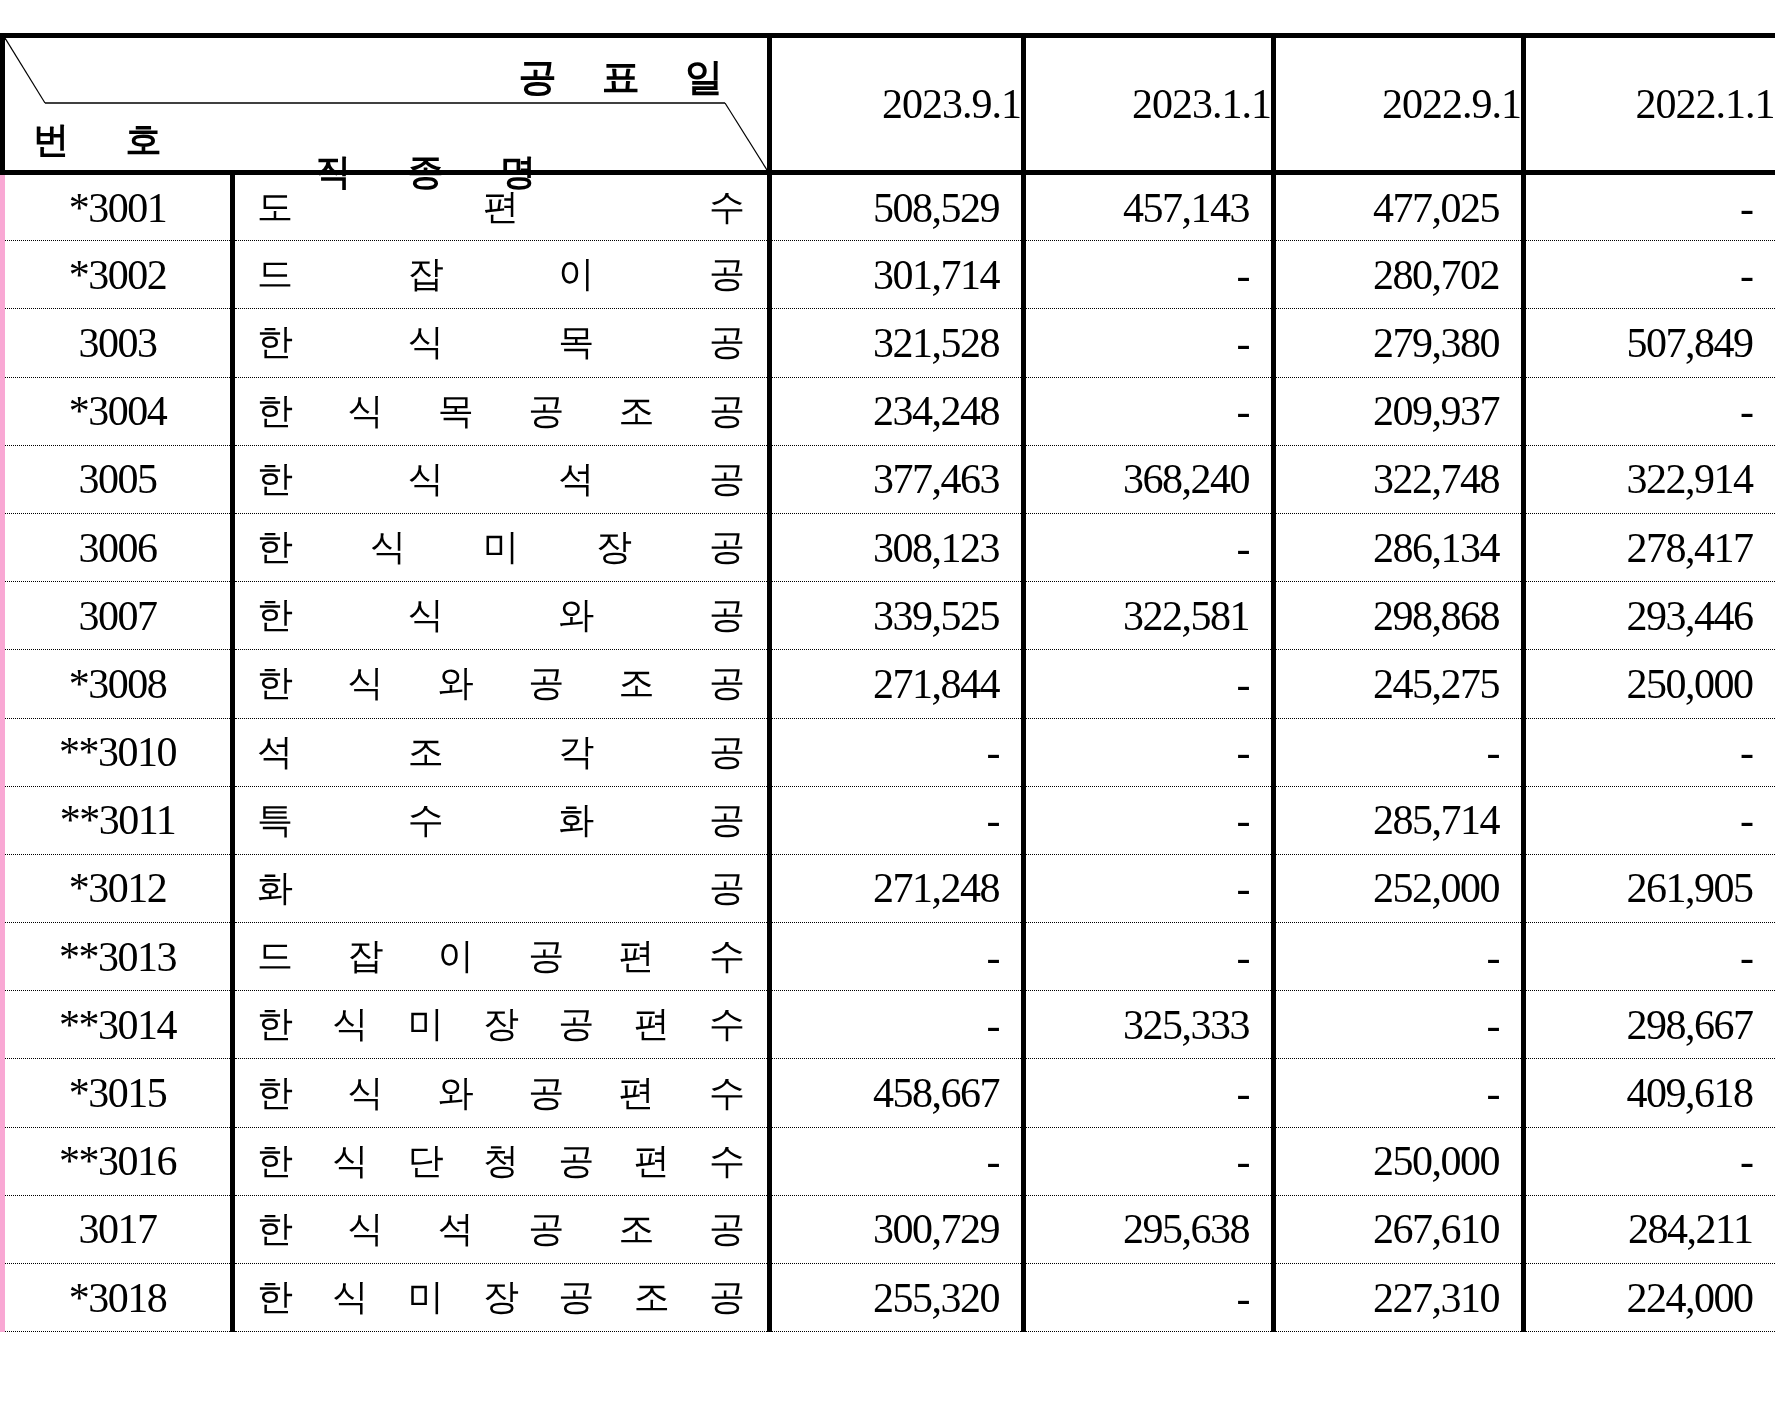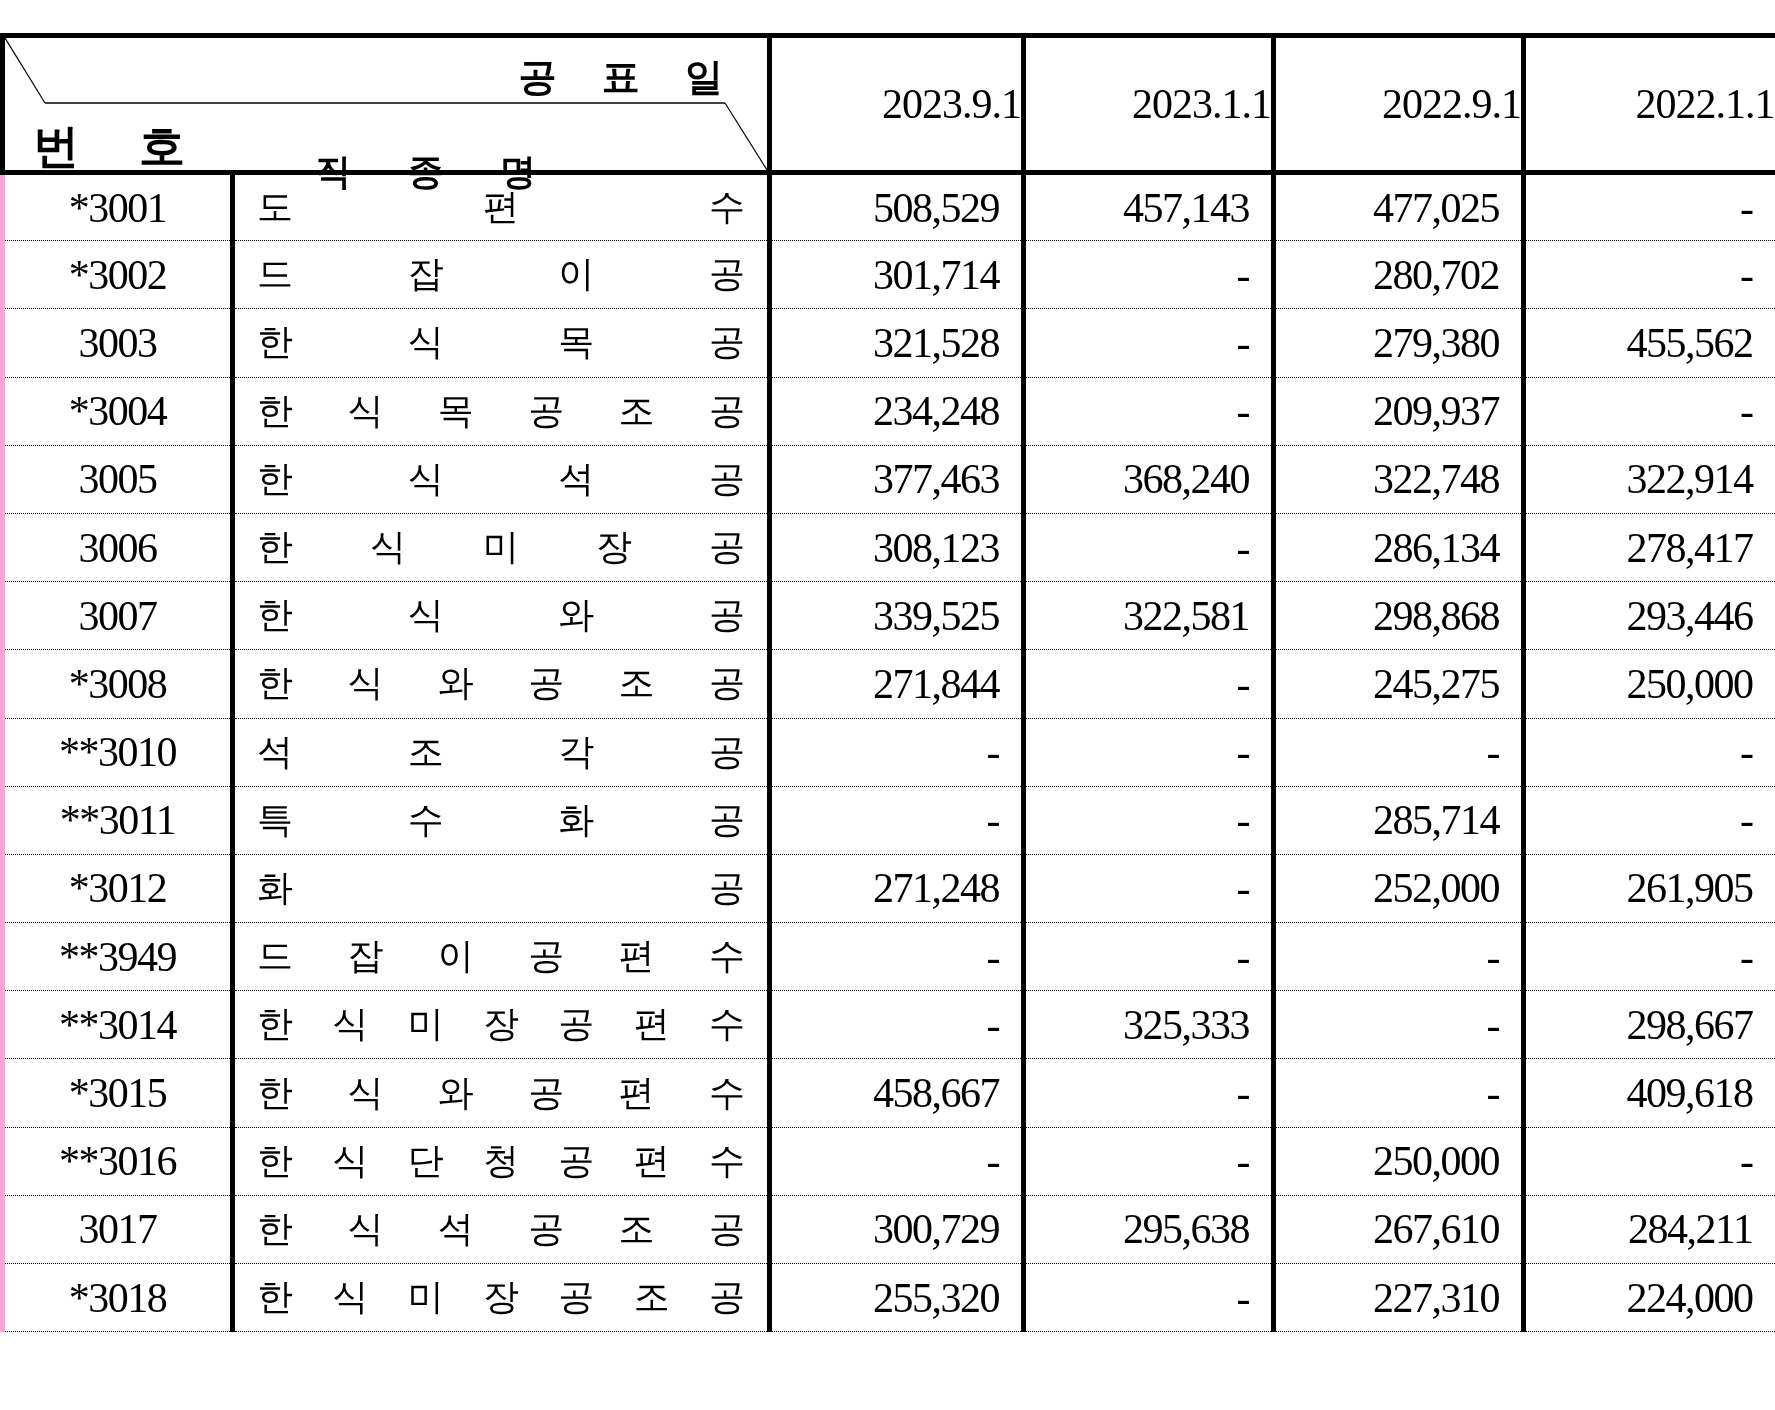--- a/index.html
+++ b/index.html
@@ -10,21 +10,21 @@
   td, th { padding: 0; margin: 0; }
   .hdr-row { height: 137px; }
   .hdr-corner { position: relative; border-top: 5px solid #000; border-left: 5px solid #000;
                 border-bottom: 5px solid #000; border-right: 5px solid #000; }
   .hdr-date { border-top: 5px solid #000; border-bottom: 5px solid #000; border-right: 5px solid #000;
               text-align: right; font-size: 42px; letter-spacing: -1px; font-weight: normal; }
   .hdr-date.last { border-right: 2px solid #000; }
   .corner-svg { position: absolute; left: 0; top: 0; }
   .lbl-pubdate { position: absolute; right: 28px; top: 14px; font-size: 38px; letter-spacing: 16px;
                  font-family: "DejaVu Serif", serif; }
-  .lbl-no { position: absolute; left: 28px; top: 78px; font-size: 46px; letter-spacing: 22px;
+  .lbl-no { position: absolute; left: 28px; top: 78px; font-size: 36px; letter-spacing: 22px;
             font-family: "DejaVu Serif", serif; }
   .lbl-job { position: absolute; left: 310px; top: 78px; font-size: 36px; letter-spacing: 22px;
              font-family: "DejaVu Serif", serif; margin-top: 32px; }
   tr.data { height: 68.2px; }
   tr.data td { border-bottom: 1.5px dotted #000; font-size: 42px; letter-spacing: -1.5px; }
   td.code { border-left: 5px solid #f9a8d4; border-right: 5px solid #000; text-align: center; }
   td.name { border-right: 5px solid #000; padding: 0 22px 0 22px; }
   .namebox { display: flex; justify-content: space-between; font-family: "DejaVu Serif", serif;
              font-size: 36px; letter-spacing: 0; }
   td.val { border-right: 5px solid #000; text-align: right; padding-right: 22px; }
@@ -97,21 +97,21 @@
             <div class="namebox">
               <span>한</span>
               <span>식</span>
               <span>목</span>
               <span>공</span>
             </div>
           </td>
     <td class="val">321,528</td>
     <td class="val">-</td>
     <td class="val">279,380</td>
-    <td class="val last">455,562</td>
+    <td class="val last">507,849</td>
   </tr>
         <tr class="data">
     <td class="code">*3004</td>
     <td class="name">
             <div class="namebox">
               <span>한</span>
               <span>식</span>
               <span>목</span>
               <span>공</span>
               <span>조</span>
@@ -223,21 +223,21 @@
               <span>화</span>
               <span>공</span>
             </div>
           </td>
     <td class="val">271,248</td>
     <td class="val">-</td>
     <td class="val">252,000</td>
     <td class="val last">261,905</td>
   </tr>
         <tr class="data">
-    <td class="code">**3949</td>
+    <td class="code">**3013</td>
     <td class="name">
             <div class="namebox">
               <span>드</span>
               <span>잡</span>
               <span>이</span>
               <span>공</span>
               <span>편</span>
               <span>수</span>
             </div>
           </td>

